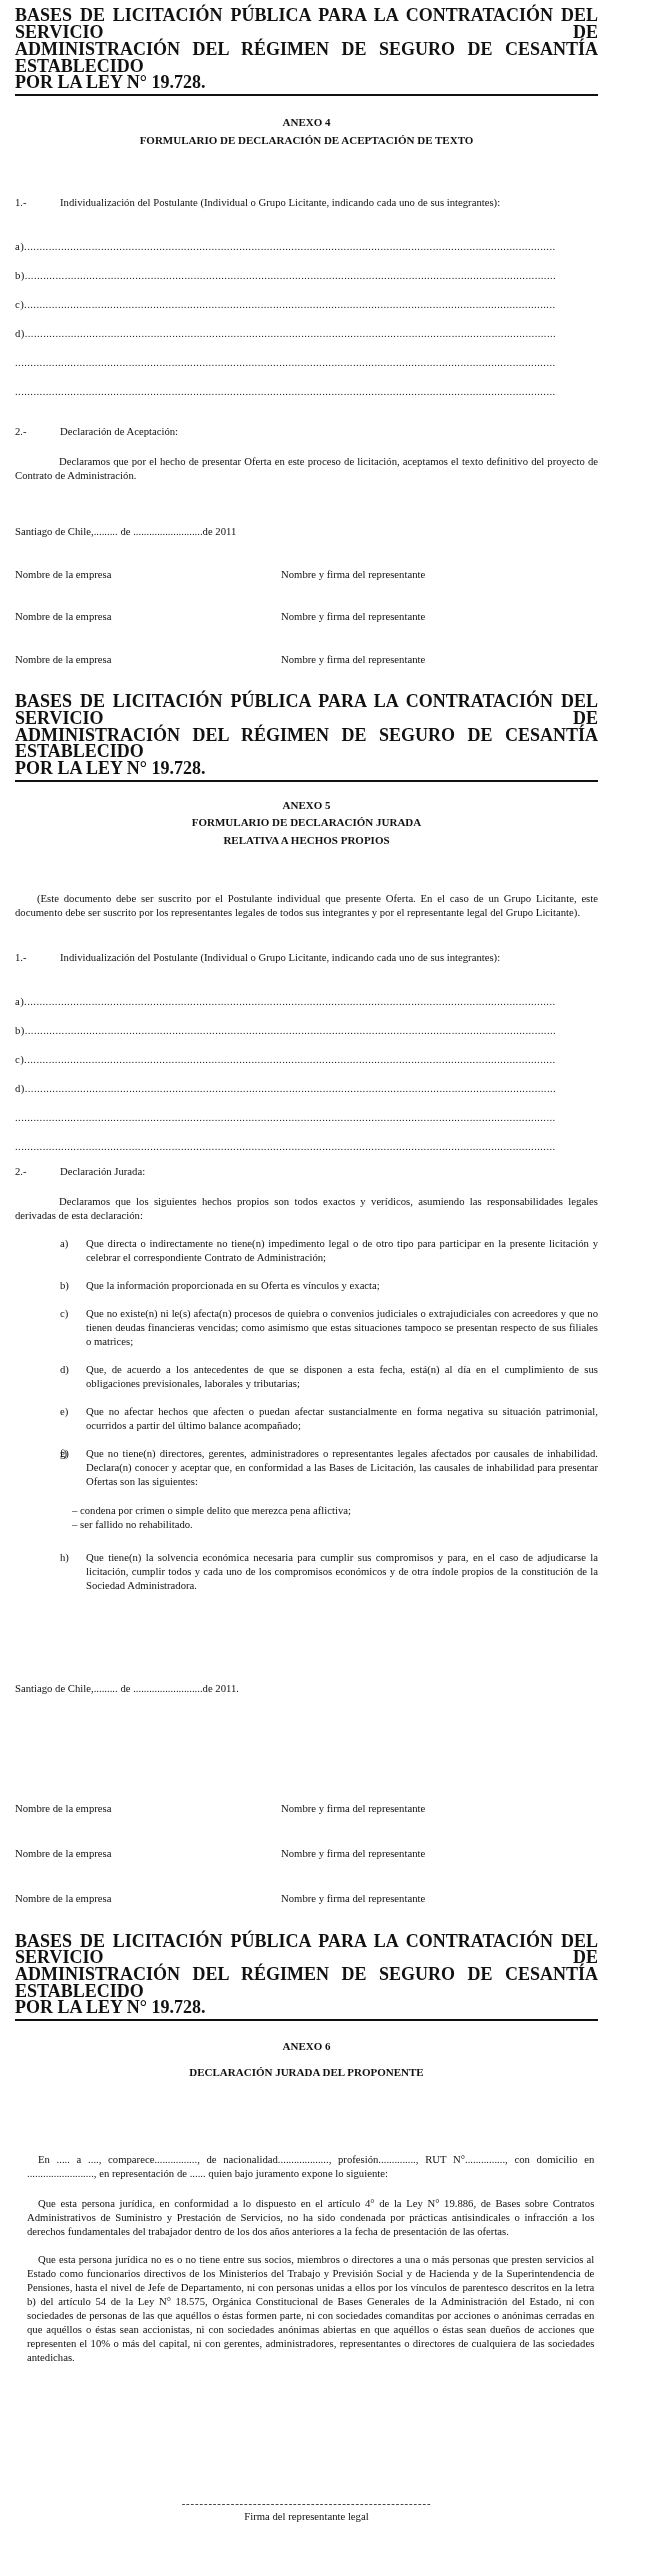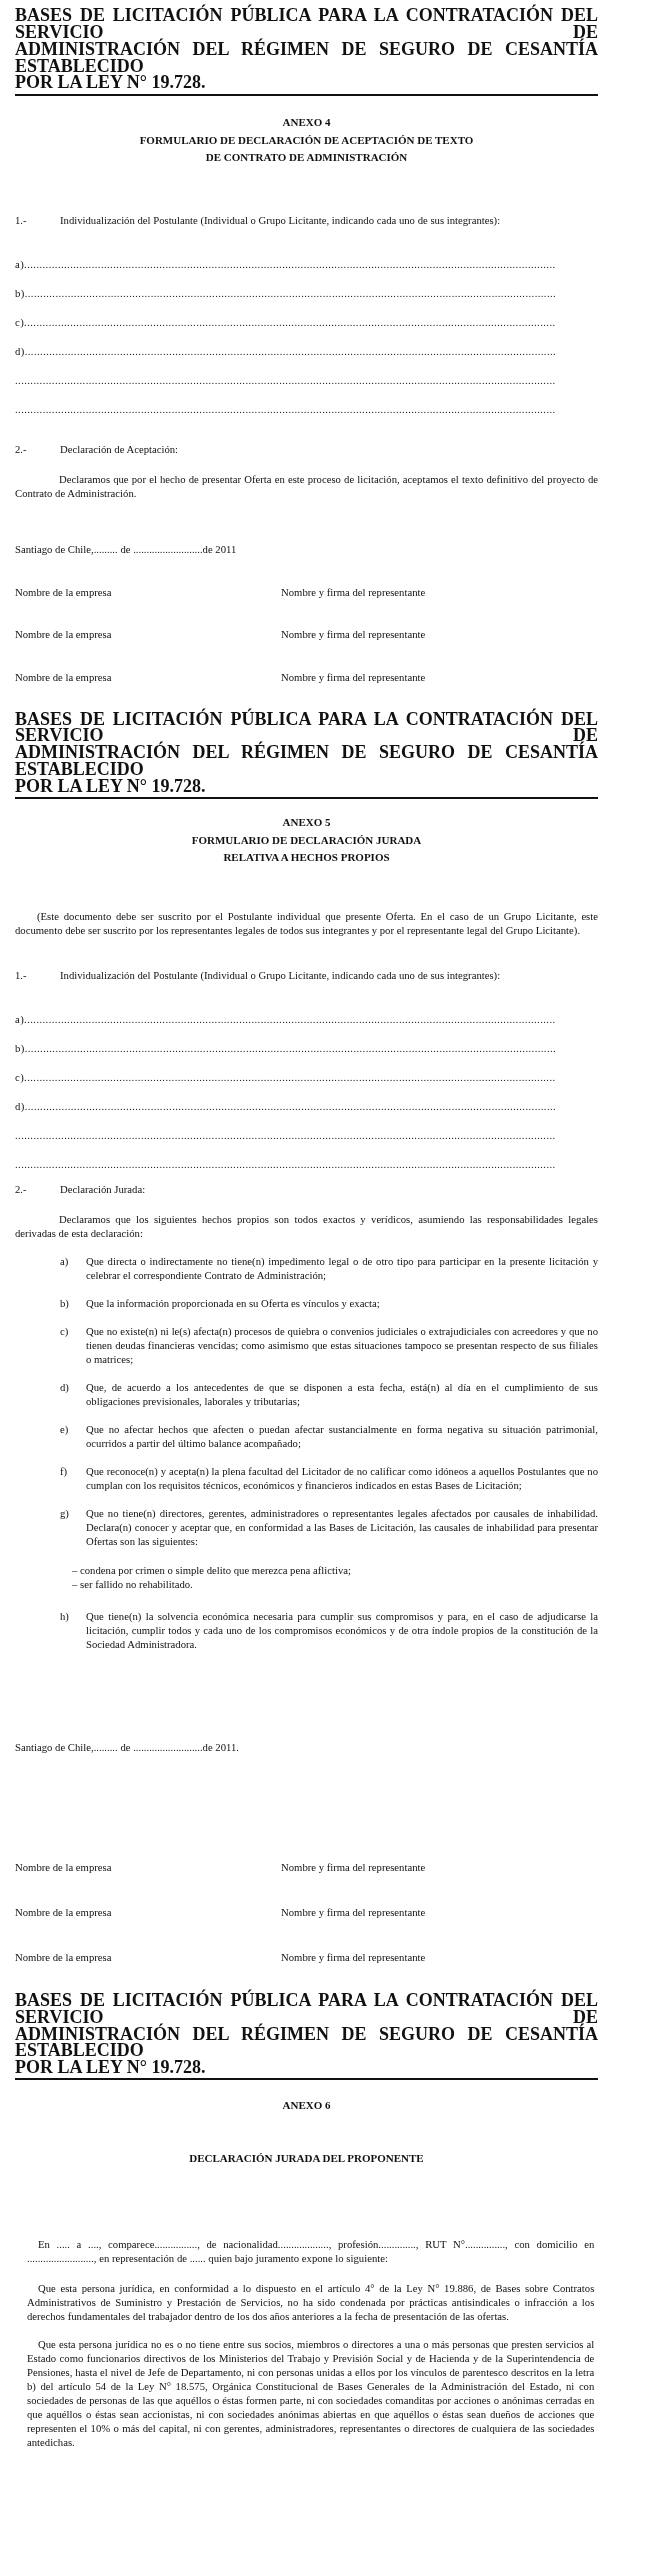--- a/index.html
+++ b/index.html
@@ -23,38 +23,37 @@
   .sig-left { width:266px; flex:0 0 266px; }
   .lettered { position:relative; padding-left:71px; text-align:justify; }
   .letter { position:absolute; left:45px; top:0; }
   .sub-dash { margin-left:57px; }
   .a6-body { margin-left:12px; margin-right:3.7px; }
   .a6-body .p { text-align:justify; text-indent:11px; }
   .sig-block { text-align:center; }
   .sig-block .dash-rule { line-height:12px; letter-spacing:0.9px; }
   
   .mt12{margin-top:11px}.mt15{margin-top:14px}.mt16{margin-top:15px}.mt17{margin-top:15.8px}
-  .mt18{margin-top:16.7px}.mt20{margin-top:18.5px}.mt25{margin-top:35px}.mt28{margin-top:26px}
+  .mt18{margin-top:16.7px}.mt20{margin-top:18.5px}.mt25{margin-top:9px}.mt28{margin-top:26px}
   .mt29{margin-top:27px}.mt30{margin-top:28px}.mt31{margin-top:29px}.mt32{margin-top:30px}
   .mt33{margin-top:31px}.mt45{margin-top:42px}.mt50{margin-top:46px}.mt76{margin-top:70px}
   .mt87{margin-top:89px}.mt114{margin-top:106px}.mt143{margin-top:133px}
 </style>
 </head>
 <body>
 
 <div class="doc-header">
   <div class="jline">BASES DE LICITACIÓN  PÚBLICA PARA LA CONTRATACIÓN DEL SERVICIO DE</div>
   <div class="jline">ADMINISTRACIÓN DEL RÉGIMEN DE SEGURO DE CESANTÍA   ESTABLECIDO</div>
   <div>POR LA LEY N° 19.728.</div>
 </div>
 
 <div class="anexo-title mt20">
   <div>ANEXO 4</div>
   <div>FORMULARIO DE DECLARACIÓN DE ACEPTACIÓN DE TEXTO</div>
-  <div>DE CONTRATO DE ADMINISTRACIÓN</div>
 </div>
 
 <div class="item-row mt50">
   <span class="item-num">1.-</span>
   <span>Individualización del Postulante (Individual o Grupo Licitante, indicando cada uno de sus integrantes):</span>
 </div>
 
 <div class="fill-line mt32"><span>a)</span><span>..........................................................................................................................................................................................................................................</span></div>
 <div class="fill-line mt16"><span>b)</span><span>..........................................................................................................................................................................................................................................</span></div>
 <div class="fill-line mt16"><span>c)</span><span>..........................................................................................................................................................................................................................................</span></div>
@@ -132,21 +131,20 @@
 <div class="lettered mt15">
   <span class="letter">d)</span>
   <span>Que, de acuerdo a los antecedentes de que se disponen a esta fecha, está(n) al día en el cumplimiento de sus obligaciones previsionales, laborales y tributarias;</span>
 </div>
 <div class="lettered mt15">
   <span class="letter">e)</span>
   <span>Que no afectar hechos que afecten o puedan afectar sustancialmente en forma negativa su situación patrimonial, ocurridos a partir del último balance acompañado;</span>
 </div>
 <div class="lettered mt15">
   <span class="letter">f)</span>
-  <span>Que reconoce(n) y acepta(n) la plena facultad del Licitador de no calificar como idóneos a aquellos Postulantes que no cumplan con los requisitos técnicos, económicos y financieros indicados en estas Bases de Licitación;</span>
 </div>
 <div class="lettered mt15">
   <span class="letter">g)</span>
   <span>Que no tiene(n) directores, gerentes, administradores o representantes legales afectados por causales de inhabilidad. Declara(n) conocer y aceptar que, en conformidad a las Bases de Licitación, las causales de inhabilidad para presentar Ofertas son las siguientes:</span>
 </div>
 <div class="sub-dash mt16">– condena por crimen o simple delito que merezca pena aflictiva;</div>
 <div class="sub-dash">– ser fallido no rehabilitado.</div>
 <div class="lettered mt20">
   <span class="letter">h)</span>
   <span>Que tiene(n) la solvencia económica necesaria para cumplir sus compromisos y para, en el caso de adjudicarse la licitación, cumplir todos y cada uno de los compromisos económicos y de otra índole propios de la constitución de la Sociedad  Administradora.</span>

